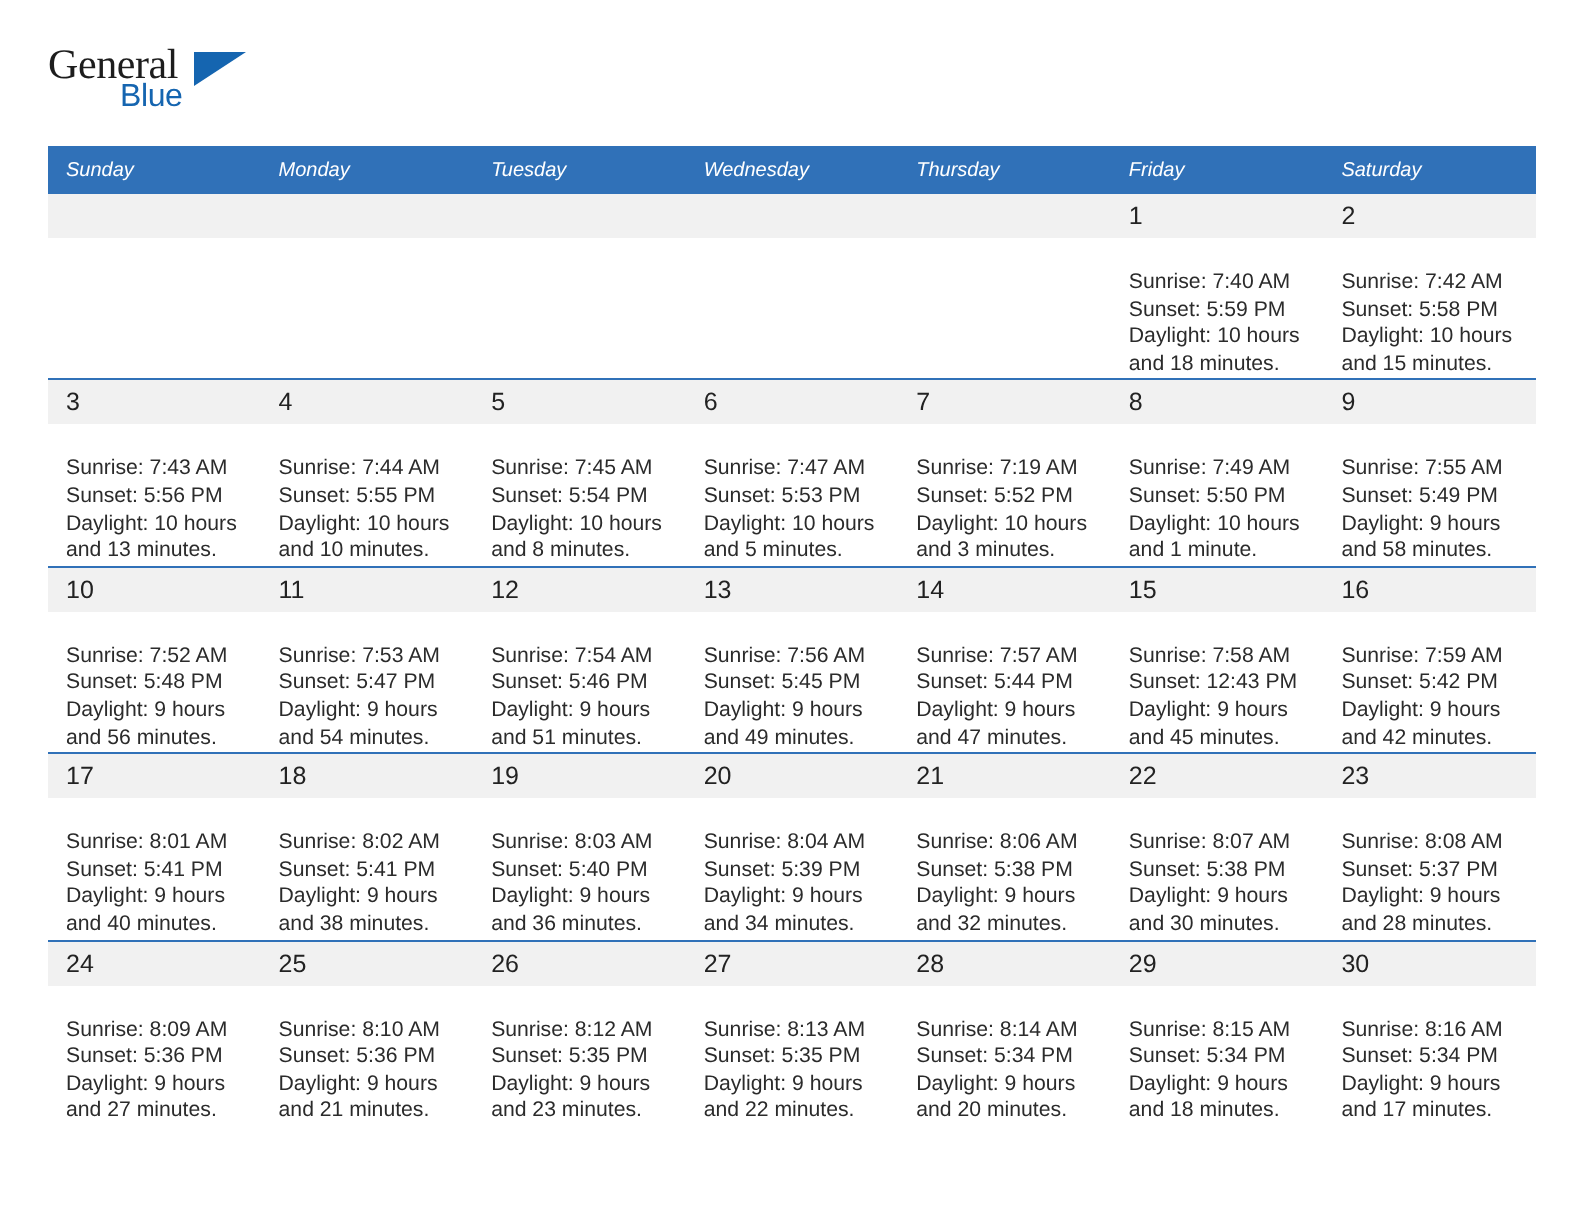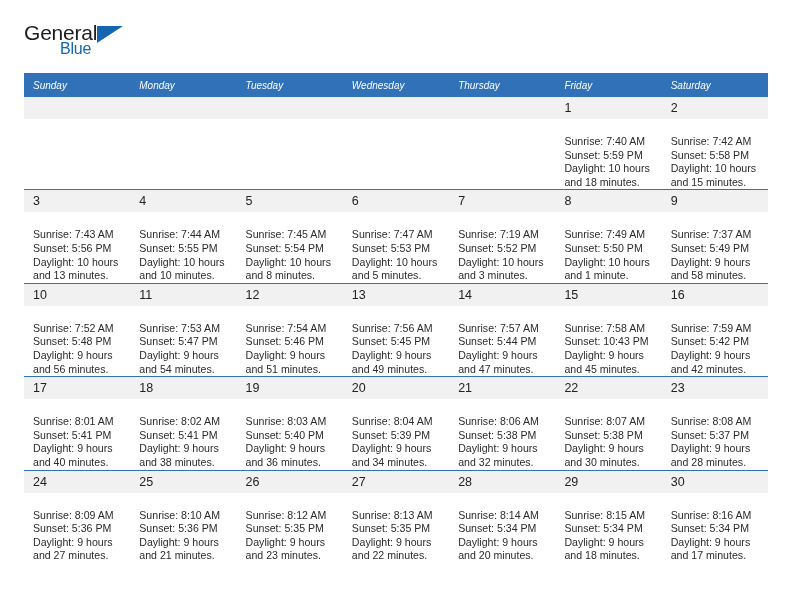--- a/index.html
+++ b/index.html
@@ -38,21 +38,21 @@
     line-height: 1;
     user-select: none;
   }
   .logo-general {
     position: absolute;
     left: 0;
     top: 0;
     font-size: 21px;
     letter-spacing: -0.2px;
     color: #1d1d1d;
-    font-family: Liberation Sans, sans-serif;
+    font-family: Liberation Serif, serif;
     font-weight: 400;
   }
   .logo-blue {
     position: absolute;
     left: 36px;
     top: 19px;
     font-size: 16px;
     letter-spacing: -0.2px;
     color: #1565b0;
     font-family: Liberation Sans, sans-serif;
@@ -265,21 +265,21 @@
           <div class="info">
             <div>Sunrise: 7:49 AM</div>
             <div>Sunset: 5:50 PM</div>
             <div>Daylight: 10 hours</div>
             <div>and 1 minute.</div>
           </div>
         </td>
         <td>
           <div class="daynum">9</div>
           <div class="info">
-            <div>Sunrise: 7:37 AM</div>
+            <div>Sunrise: 7:55 AM</div>
             <div>Sunset: 5:49 PM</div>
             <div>Daylight: 9 hours</div>
             <div>and 58 minutes.</div>
           </div>
         </td>
       </tr>
 
       <tr class="week-row">
         <td>
           <div class="daynum">10</div>
@@ -323,21 +323,21 @@
             <div>Sunrise: 7:57 AM</div>
             <div>Sunset: 5:44 PM</div>
             <div>Daylight: 9 hours</div>
             <div>and 47 minutes.</div>
           </div>
         </td>
         <td>
           <div class="daynum">15</div>
           <div class="info">
             <div>Sunrise: 7:58 AM</div>
-            <div>Sunset: 10:43 PM</div>
+            <div>Sunset: 12:43 PM</div>
             <div>Daylight: 9 hours</div>
             <div>and 45 minutes.</div>
           </div>
         </td>
         <td>
           <div class="daynum">16</div>
           <div class="info">
             <div>Sunrise: 7:59 AM</div>
             <div>Sunset: 5:42 PM</div>
             <div>Daylight: 9 hours</div>

